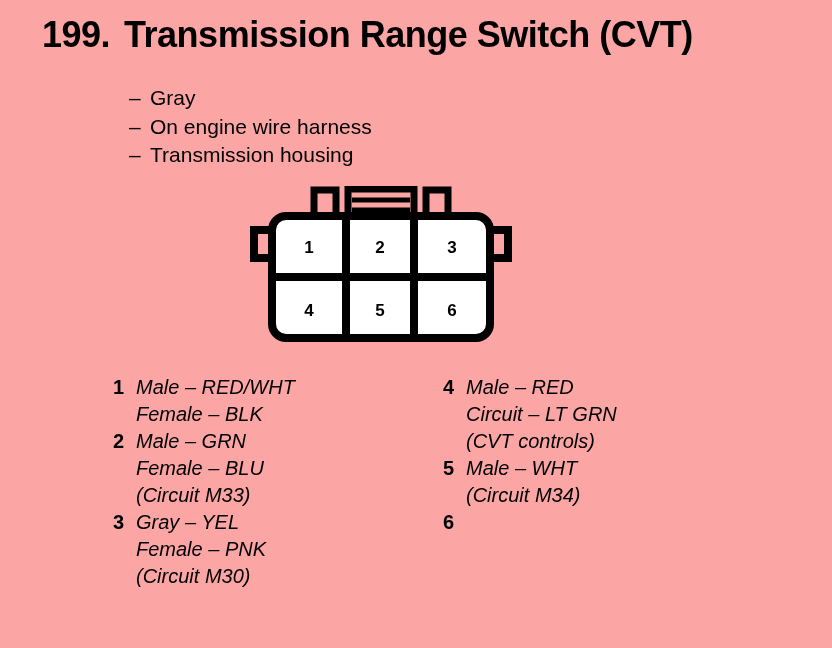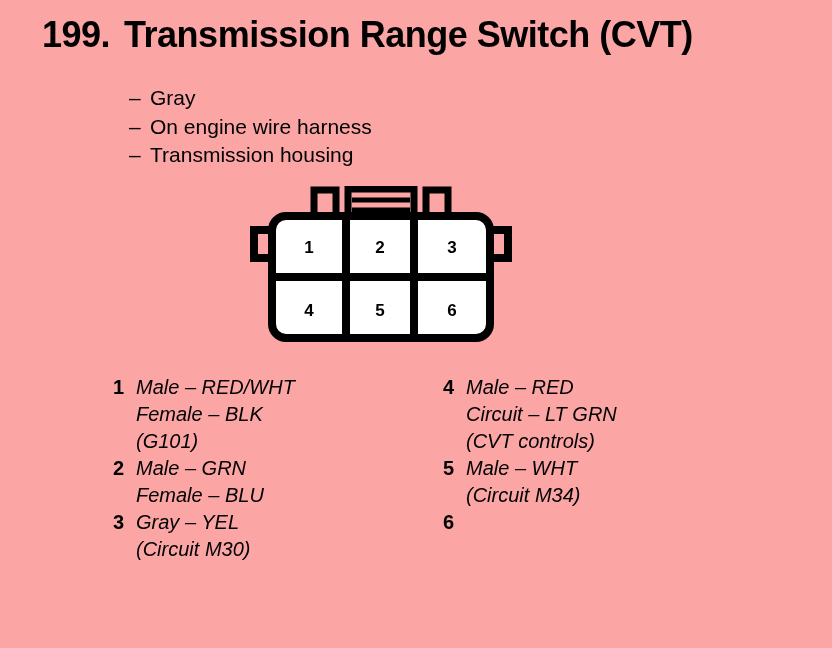--- a/index.html
+++ b/index.html
@@ -139,30 +139,31 @@
         <text class="pin-num" x="206" y="130" text-anchor="middle">6</text>
       </g>
     </svg>
   </div>
 
   <div id="legend-left" class="legend-col">
     <div class="legend-entry">
       <span class="pin-label">1</span>
       <div class="legend-line">Male – RED/WHT</div>
       <div class="legend-line">Female – BLK</div>
-      <div class="legend-line">(G101)</div>
     </div>
     <div class="legend-entry">
       <span class="pin-label">2</span>
       <div class="legend-line">Male – GRN</div>
       <div class="legend-line">Female – BLU</div>
+      <div class="legend-line">(Circuit M33)</div>
     </div>
     <div class="legend-entry">
       <span class="pin-label">3</span>
       <div class="legend-line">Gray – YEL</div>
+      <div class="legend-line">Female – PNK</div>
       <div class="legend-line">(Circuit M30)</div>
     </div>
   </div>
 
   <div id="legend-right" class="legend-col">
     <div class="legend-entry">
       <span class="pin-label">4</span>
       <div class="legend-line">Male – RED</div>
       <div class="legend-line">Circuit – LT GRN</div>
       <div class="legend-line">(CVT controls)</div>

